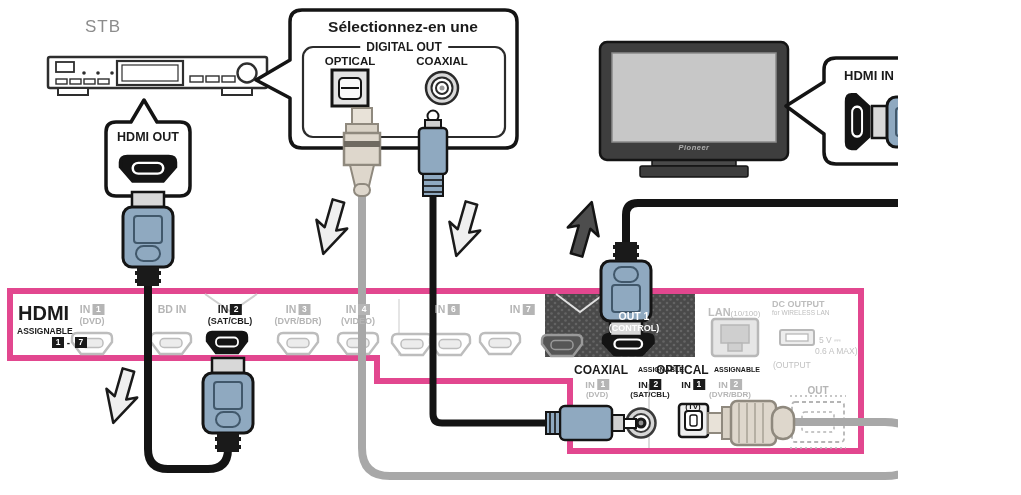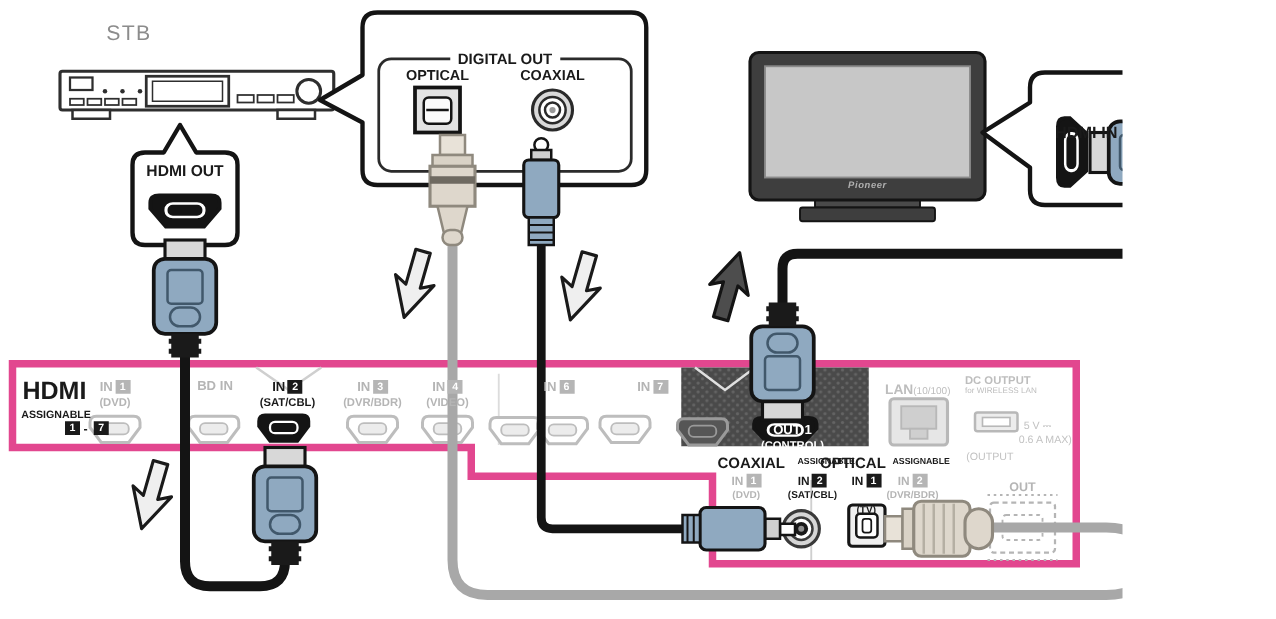--- a/index.html
+++ b/index.html
@@ -215,26 +215,27 @@
 
   <use href="#arrshape" transform="translate(121,396) rotate(16)" fill="#efefef" stroke="#1a1a1a" stroke-width="2.5" stroke-linejoin="round"></use>
   <use href="#arrshape" transform="translate(331,227) rotate(16)" fill="#efefef" stroke="#1a1a1a" stroke-width="2.5" stroke-linejoin="round"></use>
   <use href="#arrshape" transform="translate(464,229) rotate(16)" fill="#efefef" stroke="#1a1a1a" stroke-width="2.5" stroke-linejoin="round"></use>
   <use href="#arrshape" transform="translate(584,229) rotate(196)" fill="#4d4d4d" stroke="#141414" stroke-width="2.5" stroke-linejoin="round"></use>
 </svg>
 
 <div class="lbl" style="left:85px;top:17px;font-size:17px;color:#8c8c8c;letter-spacing:1px;">STB</div>
 
 
+<div class="lbl c b" style="left:403px;top:18px;font-size:15.5px;">Sélectionnez-en une</div>
 <div class="lbl c b legendbg" style="left:404px;top:40px;font-size:12px;">DIGITAL OUT</div>
 <div class="lbl c b" style="left:350px;top:55px;font-size:11.5px;">OPTICAL</div>
 <div class="lbl c b" style="left:442px;top:55px;font-size:11.5px;">COAXIAL</div>
 
 <div class="lbl c b" style="left:148px;top:130px;font-size:12.5px;">HDMI OUT</div>
-<div class="lbl c b" style="left:869px;top:68px;font-size:13px;margin-top:30px;">HDMI IN</div>
+<div class="lbl c b" style="left:869px;top:68px;font-size:13px;">HDMI IN</div>
 
 <div class="lbl c" style="left:694px;top:143px;font-size:7.5px;font-style:italic;font-weight:bold;color:#b0b0b0;letter-spacing:0.5px;">Pioneer</div>
 
 <div class="lbl b" style="left:18px;top:302px;font-size:20px;">HDMI</div>
 <div class="lbl b" style="left:17px;top:326px;font-size:8.5px;">ASSIGNABLE</div>
 <div class="lbl blk b" style="left:50px;top:337px;font-size:10px;">
   <span class="bd">1</span>
   <span>-</span>
   <span class="bd">7</span>
 </div>
@@ -261,21 +262,21 @@
 </div>
 <div class="pl gray" style="left:447px;top:304px;">
   <span>IN</span><span class="bd">6</span>
   
 </div>
 <div class="pl gray" style="left:522px;top:304px;">
   <span>IN</span><span class="bd">7</span>
   
 </div>
 
-<div class="pl white" style="left:634px;top:311px;margin-top:28px;">
+<div class="pl white" style="left:634px;top:311px;">
   <span>OUT 1</span>
   <span class="sub">(CONTROL)</span>
 </div>
 
 <div class="lbl" style="left:708px;top:302px;color:#bdbdbd;">
   <span class="b" style="font-size:11px;">LAN</span><span style="font-size:8px;">(10/100)</span>
 </div>
 <div class="lbl b" style="left:772px;top:299px;font-size:9px;color:#bdbdbd;">DC OUTPUT</div>
 <div class="lbl" style="left:772px;top:309px;font-size:6.5px;color:#bdbdbd;">for WIRELESS LAN</div>
 <div class="lbl" style="left:773px;top:324px;font-size:8.5px;color:#c2c2c2;margin-top:36px;">(OUTPUT</div>

